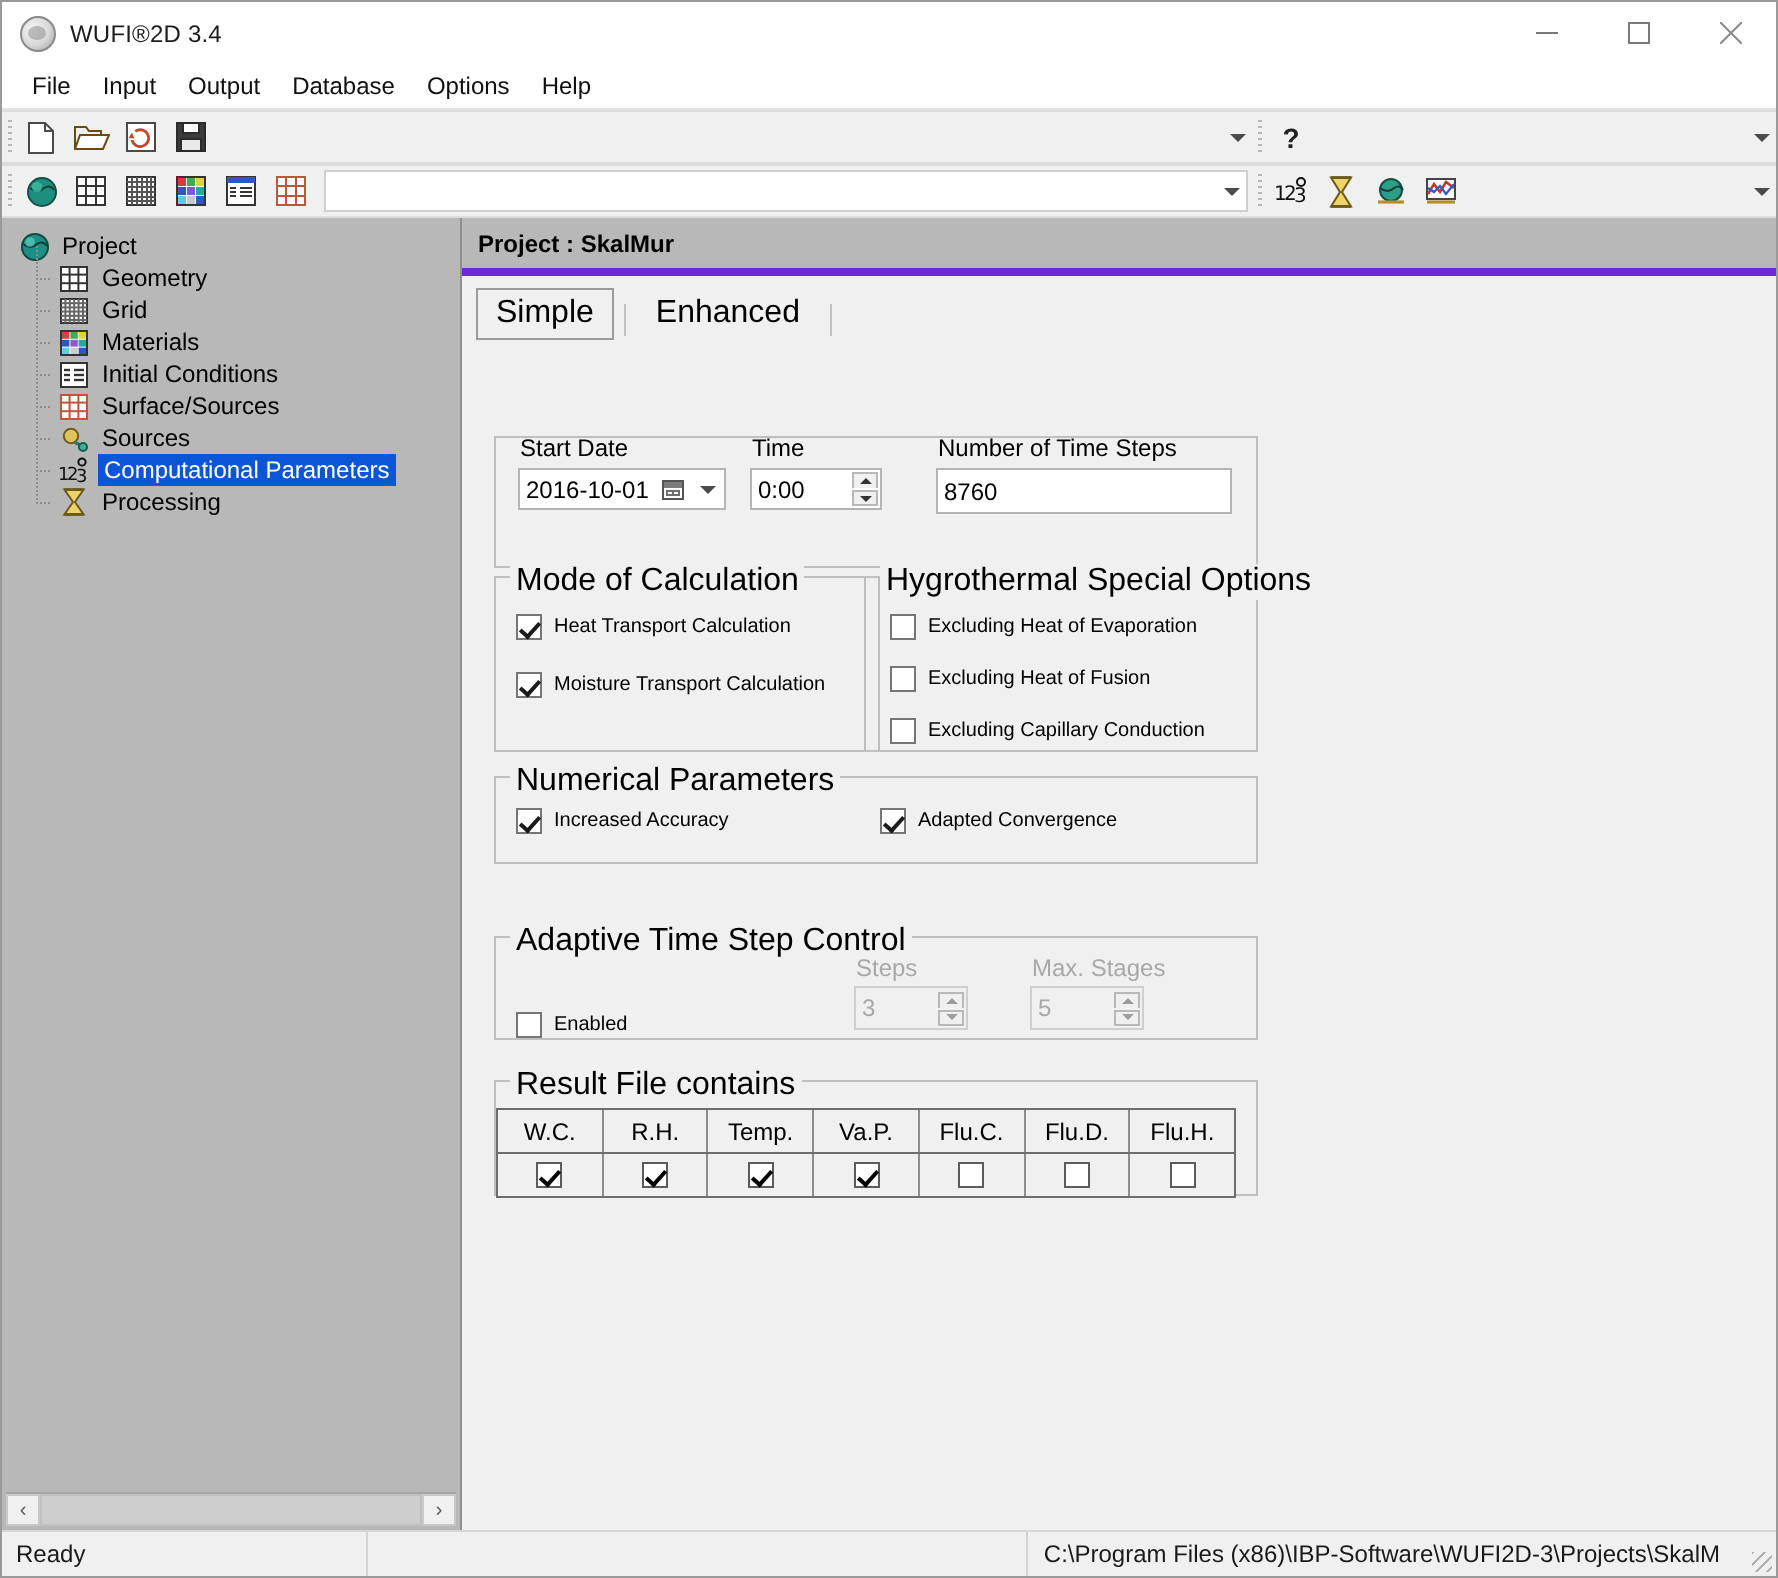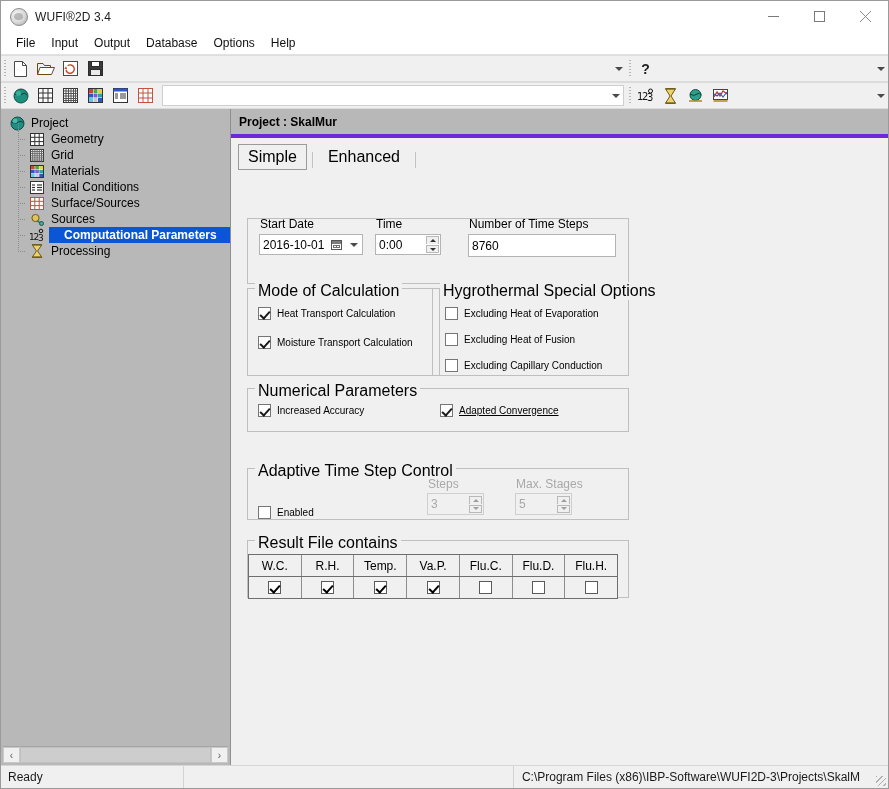--- a/index.html
+++ b/index.html
@@ -228,22 +228,22 @@
   }
   .tree-label {
     font-size: 12px;
     color: #000;
     padding: 0 2px;
     line-height: 14px;
   }
   .tree-row.selected .tree-label {
     background: #0a56d6;
     color: #ffffff;
-    font-weight: bold;
-    padding: 1px 15px;
+    font-weight: normal;
+    padding: 1px 3px;
   }
   .sb-hscroll {
     height: 17px;
     flex: 0 0 auto;
     background: #f0f0f0;
     border-top: 1px solid #a5a5a5;
     display: flex;
     align-items: stretch;
     margin: 0 2px 2px 2px;
     box-sizing: border-box;
@@ -951,21 +951,21 @@
             <span class="cb-label">Excluding Capillary Conduction</span>
           </div>
         </div>
 
         <div class="group" style="left:16px; top:218px; width:382px; height:44px;">
           <div class="grp-title">Numerical Parameters</div>
           <div class="cbrow" style="left:10px; top:15px;">
             <span class="cbox checked"></span>
             <span class="cb-label">Increased Accuracy</span>
           </div>
-          <div class="cbrow" style="left:192px; top:15px;text-decoration:underline;">
+          <div class="cbrow" style="left:192px; top:15px;">
             <span class="cbox checked"></span>
             <span class="cb-label">Adapted Convergence</span>
           </div>
         </div>
 
         <div class="group" style="left:16px; top:298px; width:382px; height:52px;">
           <div class="grp-title">Adaptive Time Step Control</div>
           <div class="cbrow" style="left:10px; top:18px;margin-top:19px;">
             <span class="cbox"></span>
             <span class="cb-label">Enabled</span>

